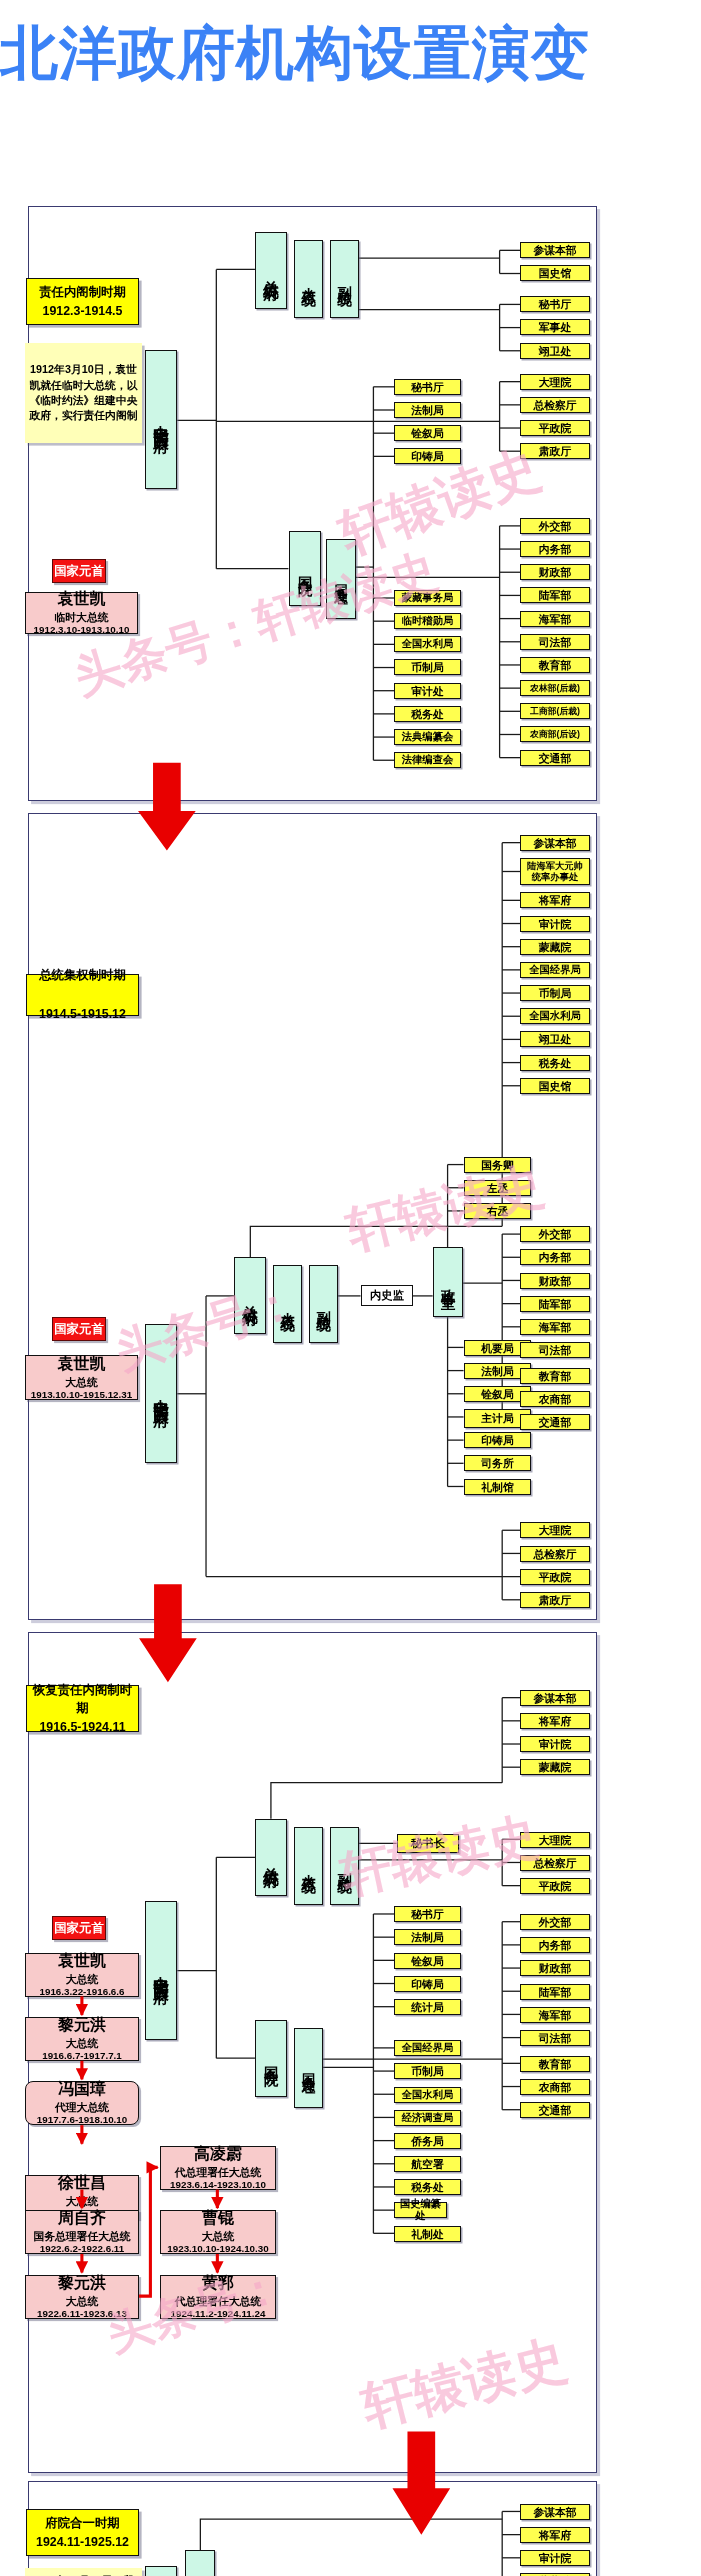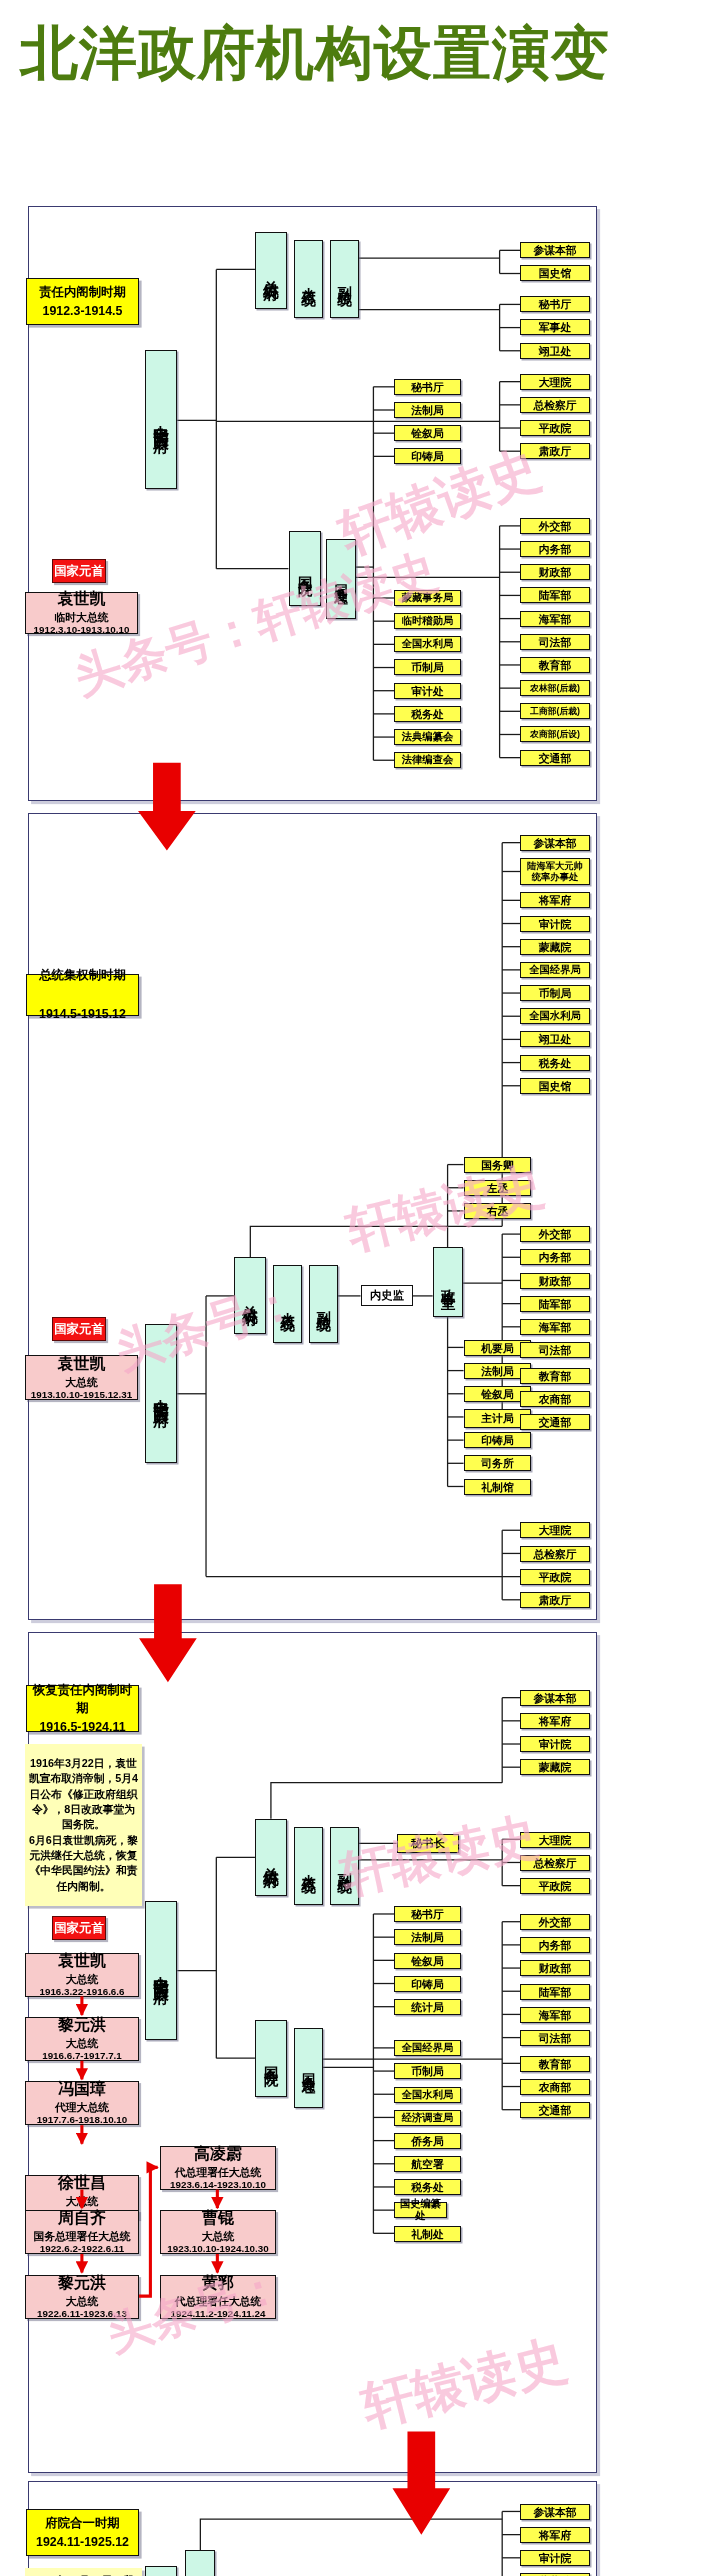--- a/index.html
+++ b/index.html
@@ -2,21 +2,21 @@
 <html style="font-size:8.2px"><head>
 <meta charset="utf-8">
 <style>
   html,body{margin:0;padding:0;background:#fff;}
   body{font-family:"Liberation Sans","DejaVu Sans",sans-serif;}
   #canvas{position:relative;width:701px;height:3966px;background:#fff;overflow:hidden;}
   svg.layer{position:absolute;left:0;top:0;pointer-events:none;}
   #wires{z-index:1;}
   #overlay{z-index:50;}
   .abs{position:absolute;box-sizing:border-box;}
-  .ttl{left:0;top:20.6px;width:630px;text-align:center;font-size:58px;font-weight:900;color:#4d7c0f;letter-spacing:1px;line-height:1.1;z-index:5;}
+  .ttl{left:0;top:20.6px;width:630px;text-align:left;font-size:58px;font-weight:900;color:#3b82f6;letter-spacing:1px;line-height:1.1;z-index:5;}
   .sub{left:0;top:106px;width:701px;text-align:center;font-size:21.6px;font-weight:bold;color:#e60000;z-index:5;}
   .frame{border:1.5px solid #3a3a70;box-shadow:3.1px 3.1px 0 rgba(90,90,140,.30);background:transparent;z-index:2;}
   .period{background:#ffff00;border:1.5px solid #111;box-shadow:2.6px 2.6px 0 rgba(90,90,120,.45);display:flex;flex-direction:column;align-items:center;justify-content:center;font-weight:bold;font-size:12.4px;line-height:1.5;text-align:center;z-index:10;}
   .desc{background:#ffffb8;box-shadow:2.6px 2.6px 0 rgba(90,90,120,.40);font-weight:bold;font-size:10.8px;line-height:1.42;text-align:center;white-space:pre-line;padding:5.2px 3.1px;display:flex;align-items:center;justify-content:center;z-index:10;}
   .headlbl{background:#f31212;border:1px solid #5c0808;box-shadow:2.1px 2.1px 0 rgba(90,90,120,.45);color:#fff;font-weight:bold;font-size:12.4px;display:flex;align-items:center;justify-content:center;z-index:10;}
   .pres{background:#f8cbcb;border:1px solid #111;box-shadow:2.1px 2.1px 0 rgba(90,90,120,.45);display:flex;flex-direction:column;align-items:center;justify-content:center;font-weight:bold;text-align:center;line-height:1.3;z-index:10;}
   .pres .pl0{font-size:16px;text-align:center;} .pres .pl1{font-size:10.8px;} .pres .pl2{font-size:9.8px;}
   .node{display:flex;flex-direction:column;align-items:center;justify-content:center;font-weight:bold;text-align:center;font-size:10.8px;line-height:1.15;z-index:10;}
   .node.org{background:#ffff4f;border:1px solid #111;box-shadow:1.5px 1.5px 0 rgba(100,100,130,.55);}
   .node.gov{background:#cdf7e6;border:1px solid #111;box-shadow:1.5px 1.5px 0 rgba(100,100,130,.55);}
@@ -266,20 +266,21 @@
       <polygon points="124.12,5915 177.88,5915 177.88,6008.5 207,6008.5 151,6085 95,6008.5 124.12,6008.5" class="bigarrow"></polygon>
       <polygon points="124.12,6165 177.88,6165 177.88,6247.5 207,6247.5 151,6315 95,6247.5 124.12,6247.5" class="bigarrow"></polygon>
     </svg>
   <div class="abs ttl">北洋政府机构设置演变</div>
 
 <div class="abs frame" style="left: 28px; top: 206px; width: 569px; height: 595px;"></div>
     <div class="abs period" style="left: 26px; top: 278px; width: 113px; height: 47px;">
       <div>责任内阁制时期</div>
       <div>1912.3-1914.5</div>
     </div>
+    <div class="abs desc" style="left: 25px; top: 343px; width: 117px; height: 100px;">1912年3月10日，袁世凯就任临时大总统，以《临时约法》组建中央政府，实行责任内阁制</div>
     <div class="abs headlbl" style="left: 52px; top: 559px; width: 54px; height: 24px;">国家元首</div>
     <div class="abs pres" style="left: 25px; top: 592px; width: 113px; height: 42px;">
       <div class="pl0">袁世凯</div>
       <div class="pl1">临时大总统</div>
       <div class="pl2">1912.3.10-1913.10.10</div>
     </div>
     <div class="abs node gov vert" style="left: 145px; top: 350px; width: 32px; height: 139px; font-size: 15.5px;">中华民国政府</div>
     <div class="abs node gov vert" style="left: 255px; top: 232px; width: 32px; height: 77px; font-size: 15.5px;">总统府</div>
     <div class="abs node gov vert" style="left: 294px; top: 240px; width: 29px; height: 78px; font-size: 14.4px;">大总统</div>
     <div class="abs node gov vert" style="left: 330px; top: 240px; width: 29px; height: 78px; font-size: 14.4px;">副总统</div>
@@ -369,34 +370,32 @@
     <div class="abs node org" style="left: 520px; top: 1414px; width: 70px; height: 15.5px;">交通部</div>
     <div class="abs node org" style="left: 520px; top: 1522px; width: 70px; height: 15.5px;">大理院</div>
     <div class="abs node org" style="left: 520px; top: 1546px; width: 70px; height: 15.5px;">总检察厅</div>
     <div class="abs node org" style="left: 520px; top: 1569px; width: 70px; height: 15.5px;">平政院</div>
     <div class="abs node org" style="left: 520px; top: 1592px; width: 70px; height: 15.5px;">肃政厅</div>
     <div class="abs frame" style="left: 28px; top: 1632px; width: 569px; height: 841px;"></div>
     <div class="abs period" style="left: 26px; top: 1685px; width: 113px; height: 47px;">
       <div>恢复责任内阁制时期</div>
       <div>1916.5-1924.11</div>
     </div>
-    <div class="abs desc" style="left: 25px; top: 1744px; width: 117px; height: 162px;">1916年3月22日，袁世凯宣布取消帝制，5月4日公布《修正政府组织令》，8日改政事堂为国务院。
-6月6日袁世凯病死，黎元洪继任大总统，恢复《中华民国约法》和责任内阁制。</div>
     <div class="abs headlbl" style="left: 52px; top: 1916px; width: 54px; height: 24px;">国家元首</div>
     <div class="abs pres" style="left: 25px; top: 1953px; width: 114px; height: 44px;">
       <div class="pl0">袁世凯</div>
       <div class="pl1">大总统</div>
       <div class="pl2">1916.3.22-1916.6.6</div>
     </div>
     <div class="abs pres" style="left: 25px; top: 2017px; width: 114px; height: 44px;">
       <div class="pl0">黎元洪</div>
       <div class="pl1">大总统</div>
       <div class="pl2">1916.6.7-1917.7.1</div>
     </div>
-    <div class="abs pres" style="left: 25px; top: 2081px; width: 114px; height: 44px;">
+    <div class="abs pres" style="left: 25px; top: 2081px; width: 114px; height: 44px; border-radius: 8px;">
       <div class="pl0">冯国璋</div>
       <div class="pl1">代理大总统</div>
       <div class="pl2">1917.7.6-1918.10.10</div>
     </div>
     <div class="abs pres" style="left: 25px; top: 2146px; width: 114px; height: 44px; margin-top: 29px;">
       <div class="pl0">徐世昌</div>
       <div class="pl1">大总统</div>
       <div class="pl2">1918.10.10-1922.6.2</div>
     </div>
     <div class="abs pres" style="left: 25px; top: 2210px; width: 114px; height: 44px;">

